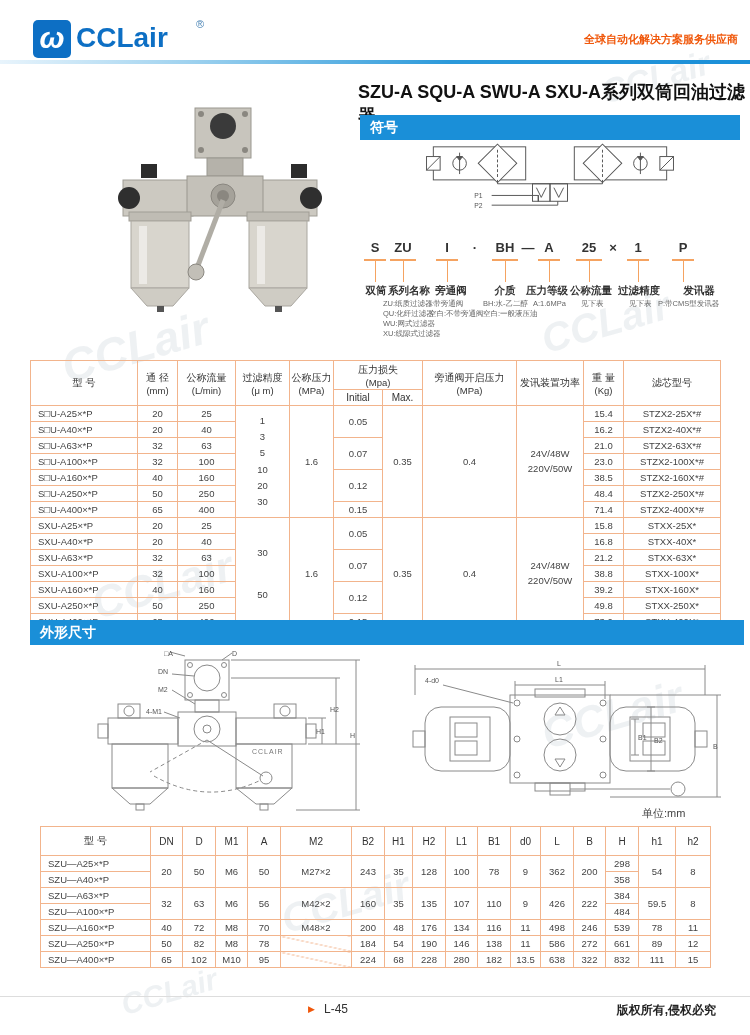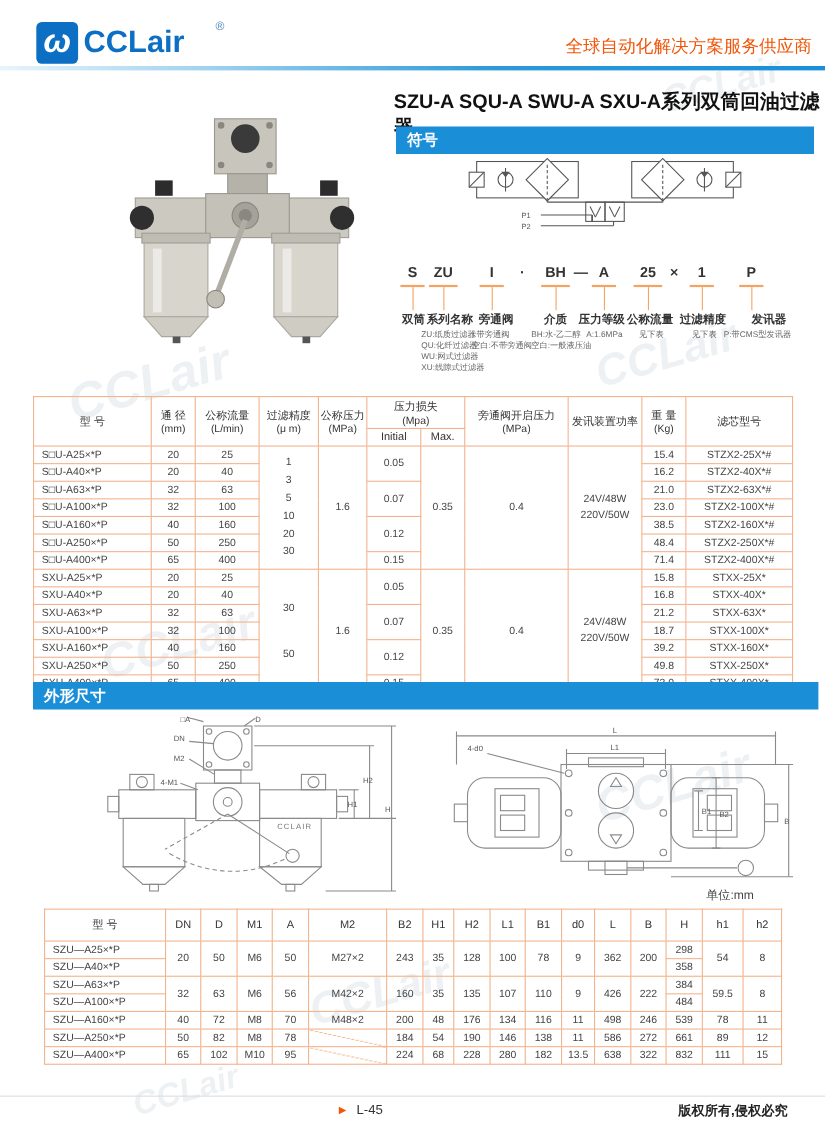--- a/index.html
+++ b/index.html
@@ -4,21 +4,21 @@
 <style>
   html,body{margin:0;padding:0;}
   body{font-family:"Liberation Sans","DejaVu Sans",sans-serif;background:#fff;}
   #page{position:relative;width:750px;height:1035px;background:#fff;overflow:hidden;}
 
   
   .logo-box{position:absolute;left:33px;top:20px;width:38px;height:38px;background:#0d6fc4;border-radius:5px;color:#fff;
     font-size:30px;font-weight:bold;font-style:italic;text-align:center;line-height:36px;}
   .logo-text{position:absolute;left:76px;top:22px;font-size:28px;font-weight:bold;color:#0d6fc4;letter-spacing:0px;}
   .logo-reg{position:absolute;left:196px;top:18px;font-size:11px;color:#4a84b5;}
-  .tagline{position:absolute;right:12px;top:32px;font-size:16px;font-weight:normal;color:#f0570a;}
+  .tagline{position:absolute;right:12px;top:32px;font-size:11px;font-weight:bold;color:#f0570a;}
   .hdr-line{position:absolute;left:0;top:60px;width:750px;height:4px;
     background:linear-gradient(to right,#e8f4fc,#9fd2ef 25%,#2b99da 60%,#1a8fd8);}
 
   .page-title{position:absolute;left:358px;top:80px;width:388px;font-size:18px;font-weight:bold;color:#111;}
 
   
   .bar{position:absolute;height:25px;background:#1a8fd8;color:#fff;font-size:14px;font-weight:bold;line-height:25px;
     padding-left:10px;box-sizing:border-box;}
 
   
@@ -359,21 +359,21 @@
         <td>32</td>
         <td>63</td>
         <td rowspan="2">0.07</td>
         <td>21.2</td>
         <td>STXX-63X*</td>
       </tr>
       <tr>
         <td class="model">SXU-A100×*P</td>
         <td>32</td>
         <td>100</td>
-        <td>18.7</td>
+        <td>38.8</td>
         <td>STXX-100X*</td>
       </tr>
       <tr>
         <td class="model">SXU-A160×*P</td>
         <td>40</td>
         <td>160</td>
         <td rowspan="2">0.12</td>
         <td>39.2</td>
         <td>STXX-160X*</td>
       </tr>

